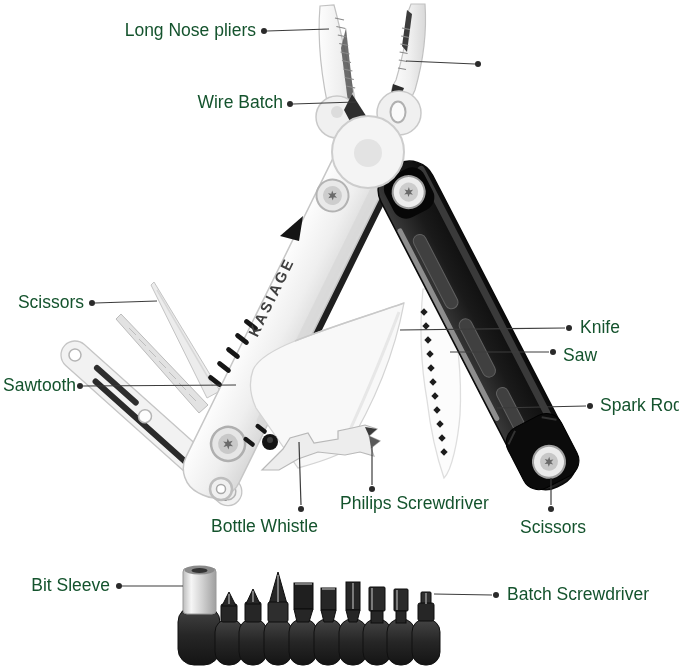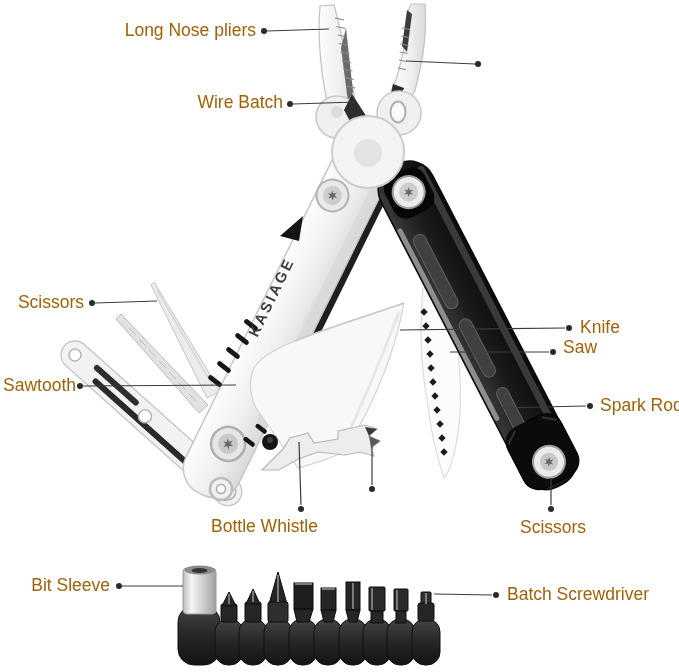--- a/index.html
+++ b/index.html
@@ -1,19 +1,19 @@
 <!DOCTYPE html>
 <html><head>
 <meta charset="utf-8">
 <style>
   html,body{margin:0;padding:0;background:#fff;}
   #stage{position:relative;width:679px;height:672px;background:#fff;overflow:hidden;
          font-family:"Liberation Sans",sans-serif;}
   #art{position:absolute;left:0;top:0;}
-  .label{position:absolute;font-size:17.5px;line-height:1.1;color:#a16207;white-space:nowrap;
+  .label{position:absolute;font-size:17.5px;line-height:1.1;color:#14532d;white-space:nowrap;
          transform:translate(0,-50%);}
   .label.right{transform:translate(-100%,-50%);}
   .brand{position:absolute;left:271px;top:297px;font-size:15px;font-weight:bold;
          letter-spacing:2.5px;color:#3f3f3f;
          transform:translate(-50%,-50%) rotate(-64deg);white-space:nowrap;}
 </style>
 </head>
 <body>
 
 <div id="stage">
@@ -271,20 +271,21 @@
   </g>
 </svg>
 
 <div class="brand">KASIAGE</div>
 
 <div class="label right" style="left:256px;top:31px">Long Nose pliers</div>
 <div class="label right" style="left:283px;top:103px">Wire Batch</div>
 <div class="label right" style="left:84px;top:303px">Scissors</div>
 <div class="label right" style="left:76px;top:386px">Sawtooth</div>
 <div class="label" style="left:580px;top:328px">Knife</div>
-<div class="label" style="left:563px;top:348px">Saw</div>
+<div class="label" style="left:563px;top:356px">Saw</div>
 <div class="label" style="left:600px;top:406px">Spark Rod</div>
+<div class="label" style="left:340px;top:504px">Philips Screwdriver</div>
 <div class="label" style="left:211px;top:527px">Bottle Whistle</div>
 <div class="label" style="left:520px;top:528px">Scissors</div>
 <div class="label right" style="left:110px;top:586px">Bit Sleeve</div>
 <div class="label" style="left:507px;top:595px">Batch Screwdriver</div>
 
 </div>
 
 </body></html>

